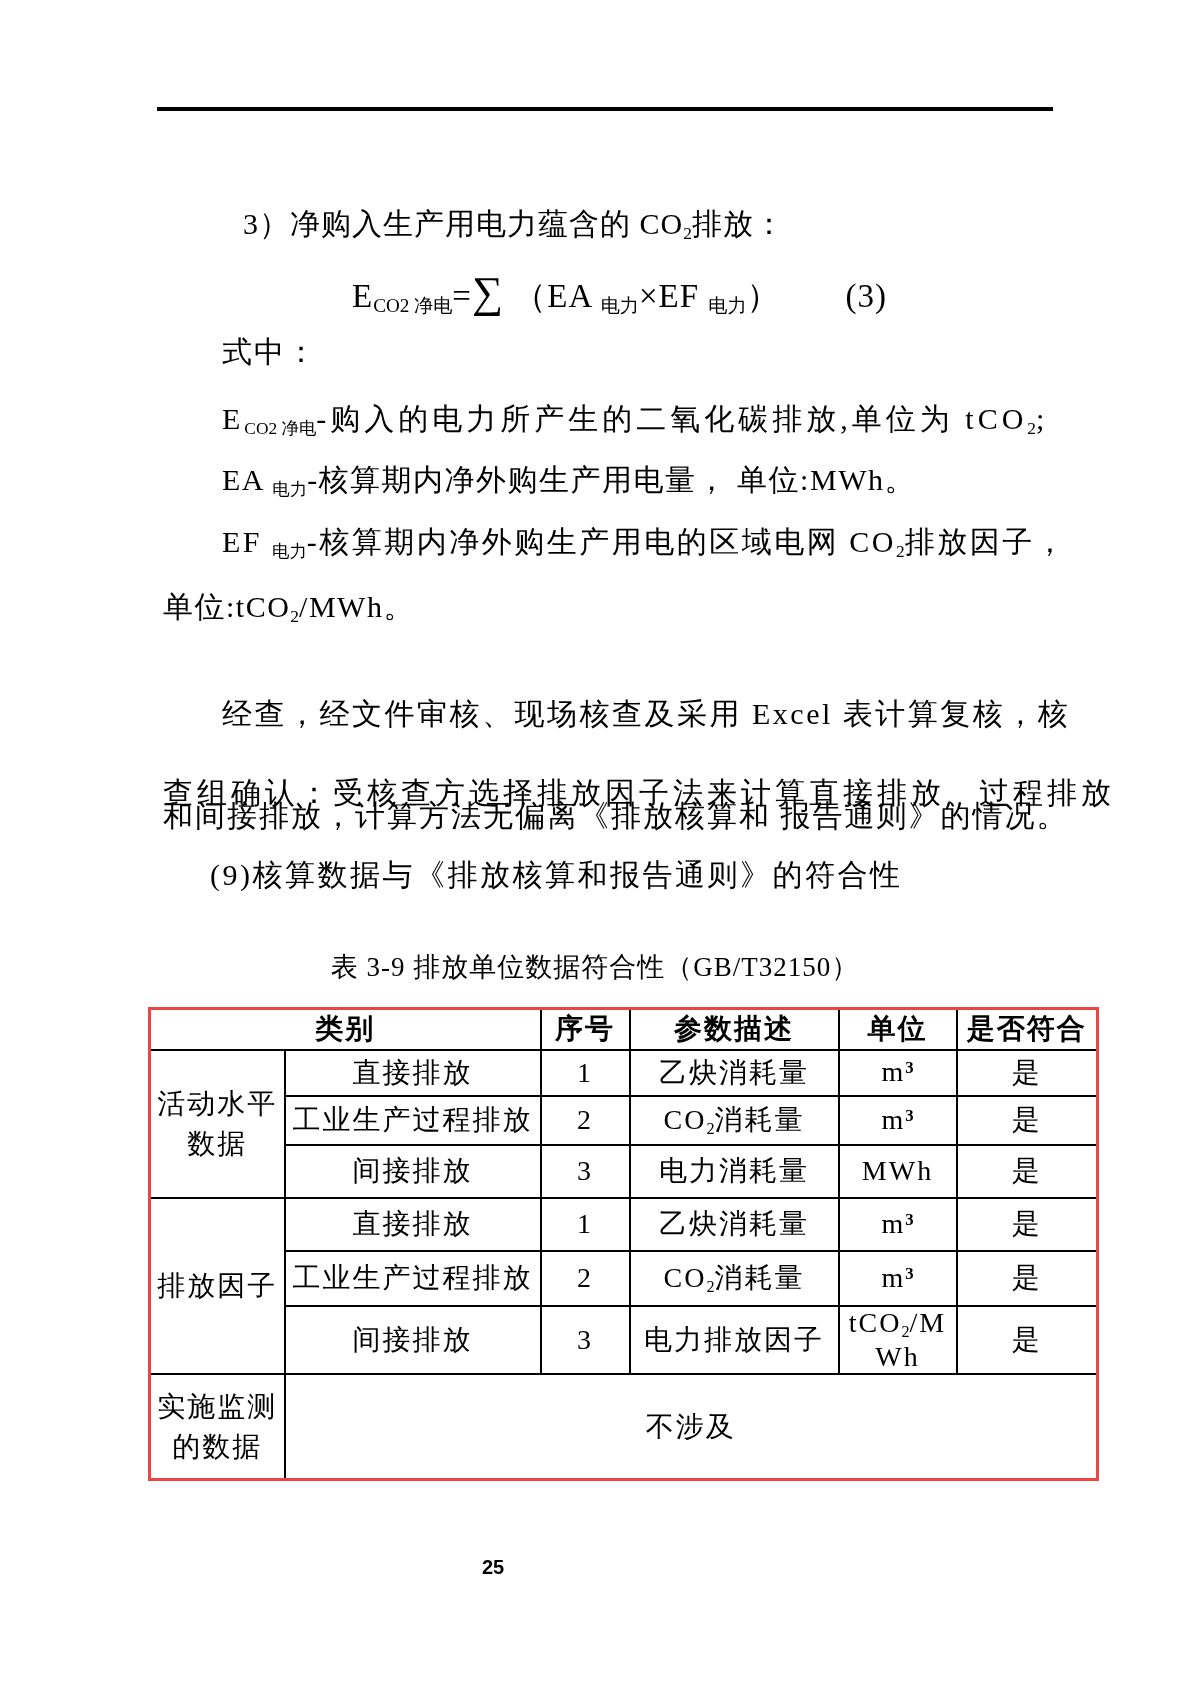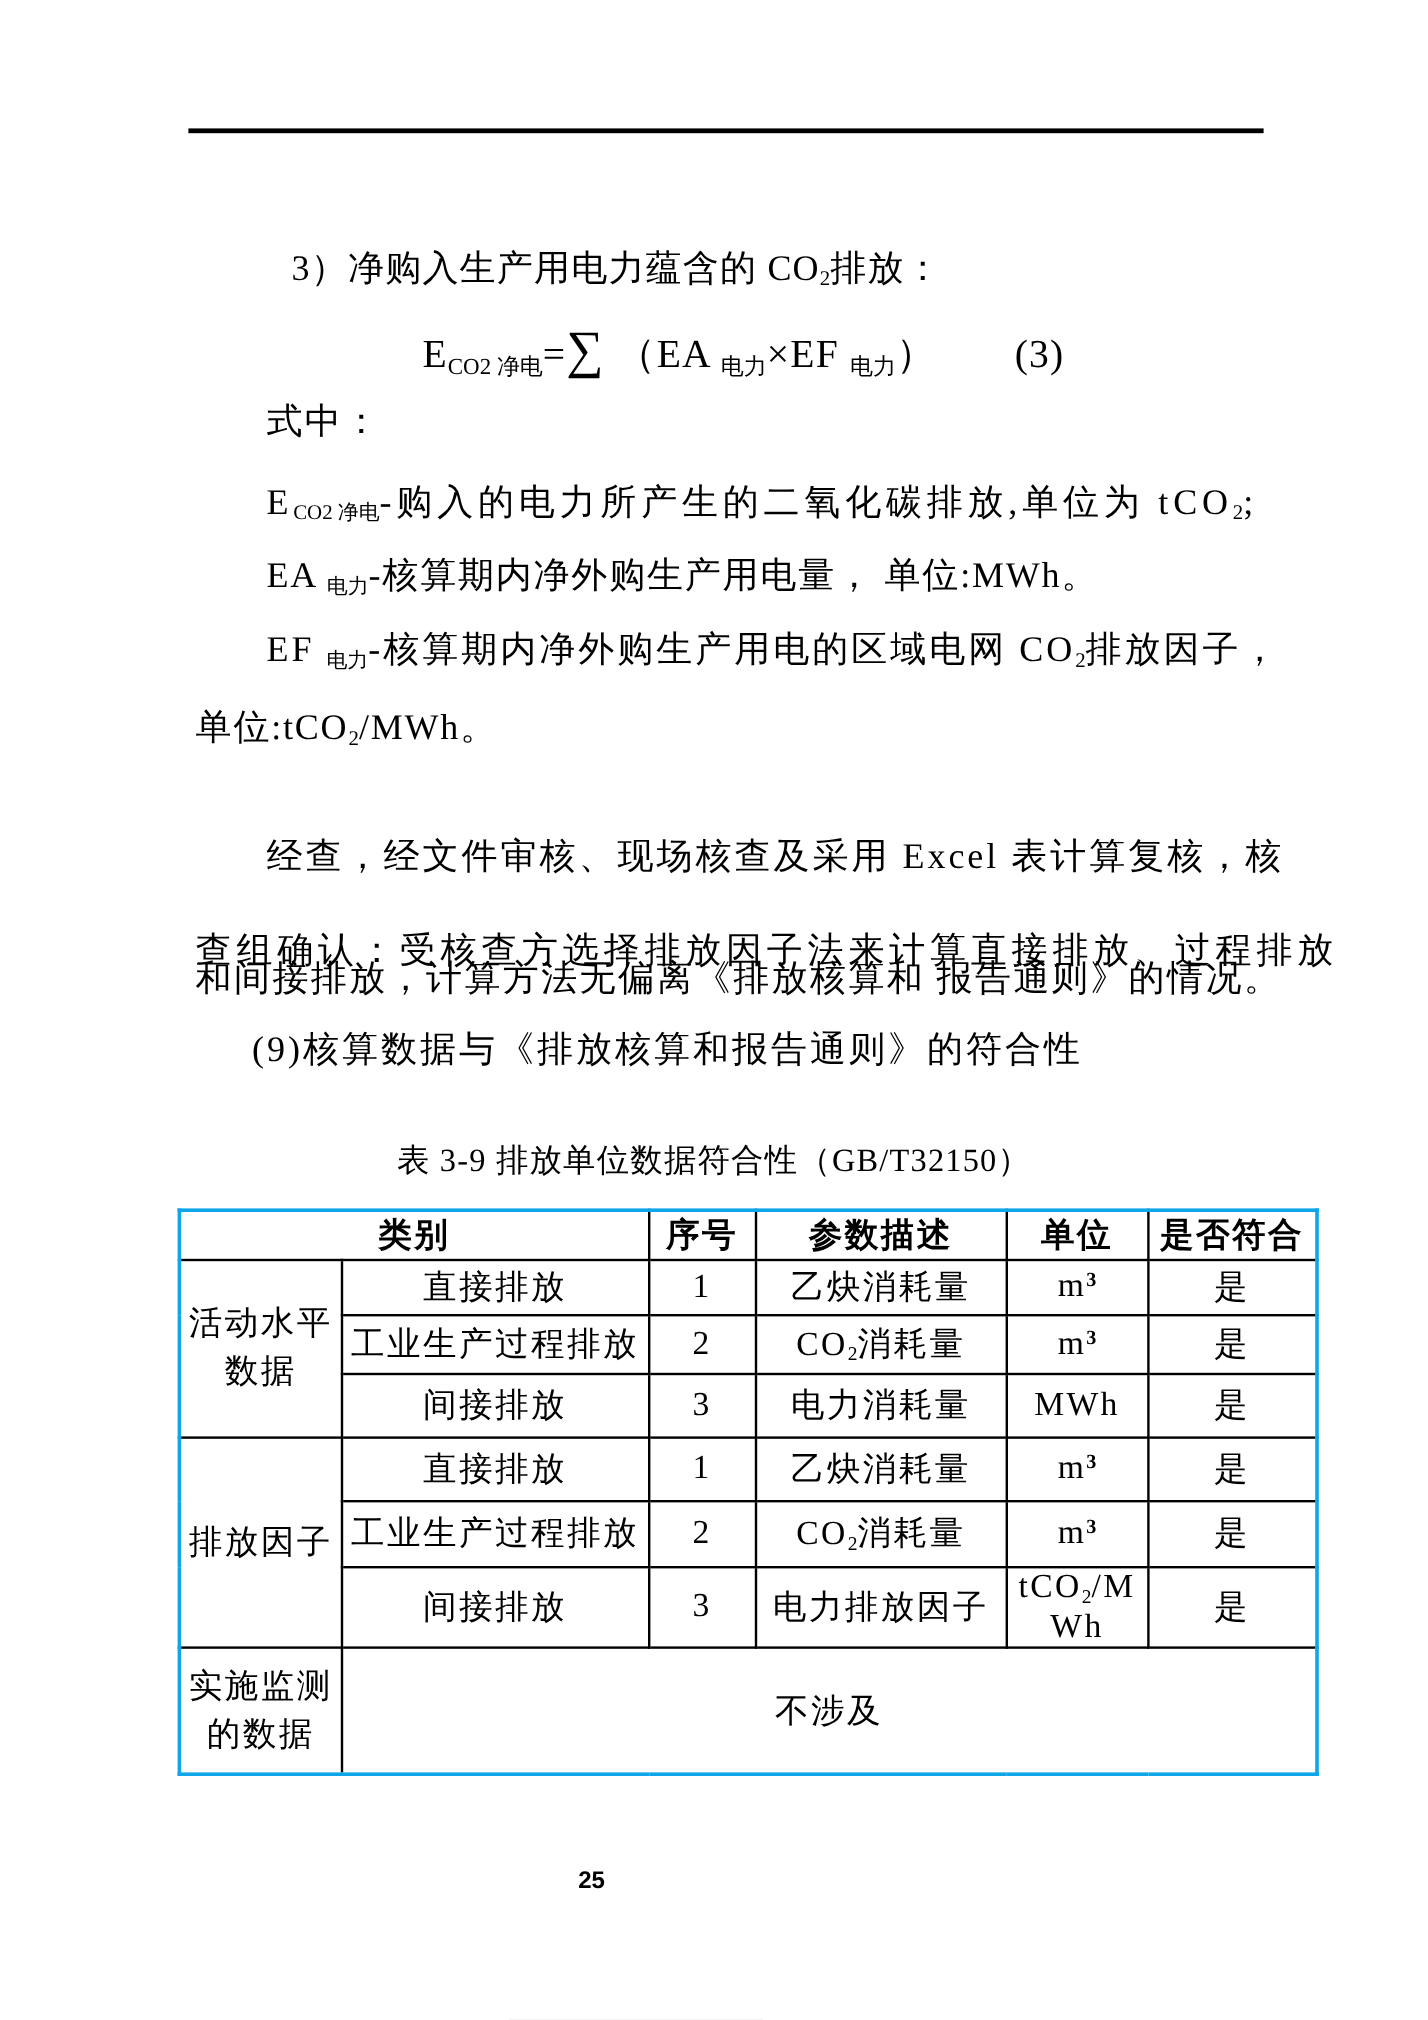--- a/index.html
+++ b/index.html
@@ -41,21 +41,21 @@
 
   .tbl-title{
     position:absolute;top:949px;left:0;width:1190px;
     text-align:center;font-size:27px;letter-spacing:1px;white-space:nowrap;
   }
   table.data{
     position:absolute;left:148px;top:1007px;
     width:948px;
     border-collapse:collapse;
     table-layout:fixed;
-    border:3px solid #0ea5e9;
+    border:3px solid #ef4444;
     font-size:28px;
   }
   table.data th,table.data td{
     border:2px solid #000;
     vertical-align:middle;
     text-align:center;
     padding:0;
     letter-spacing:2px;
     overflow:hidden;
   }

